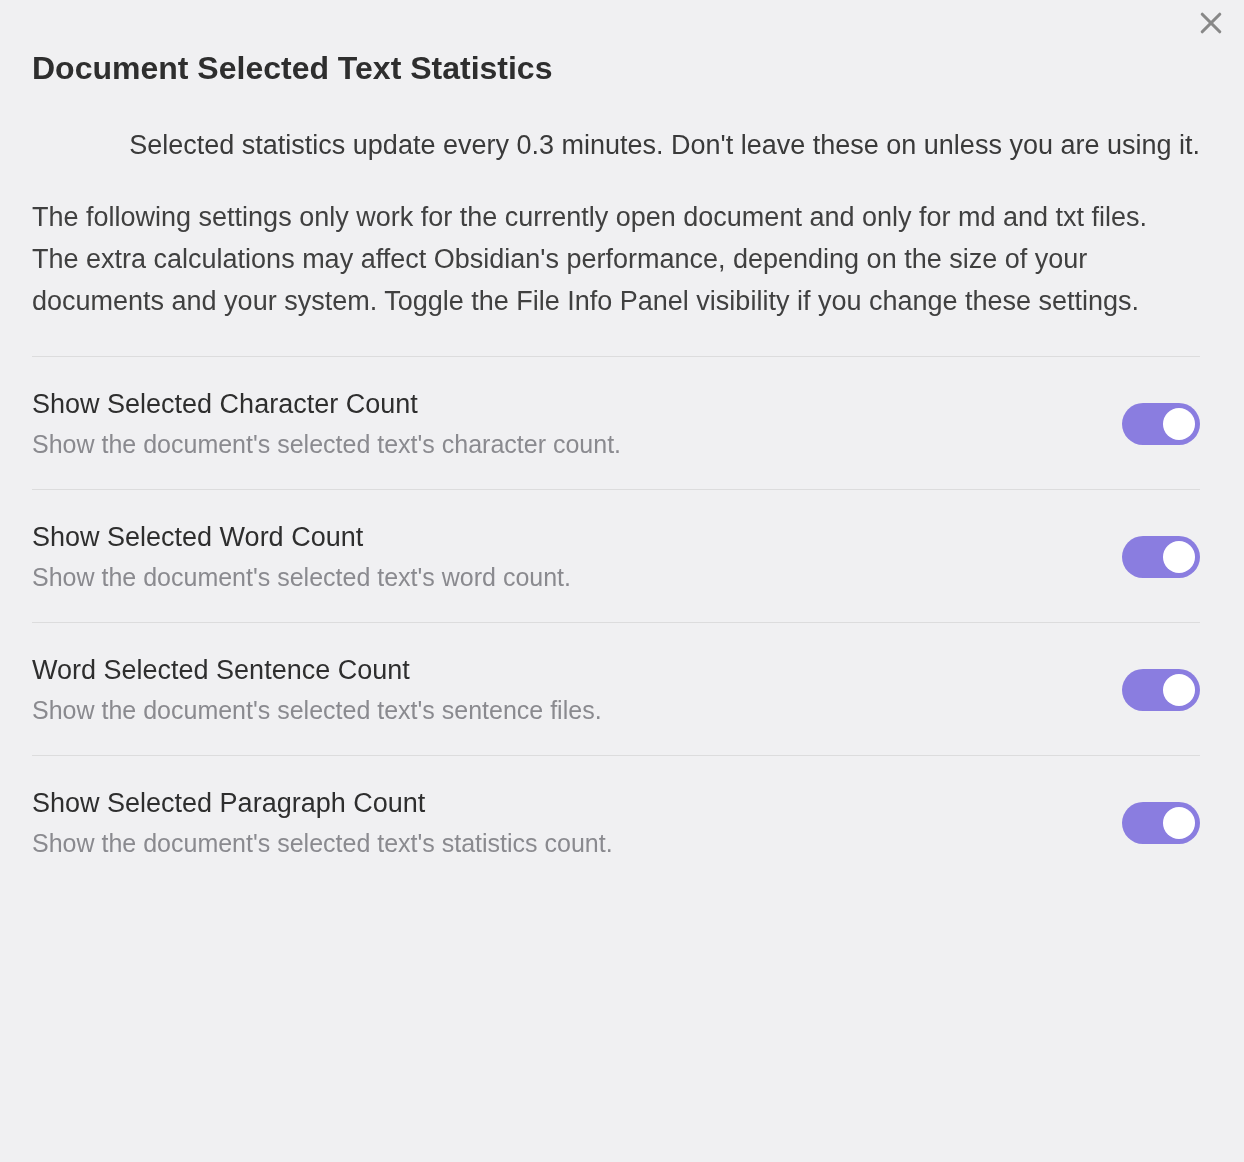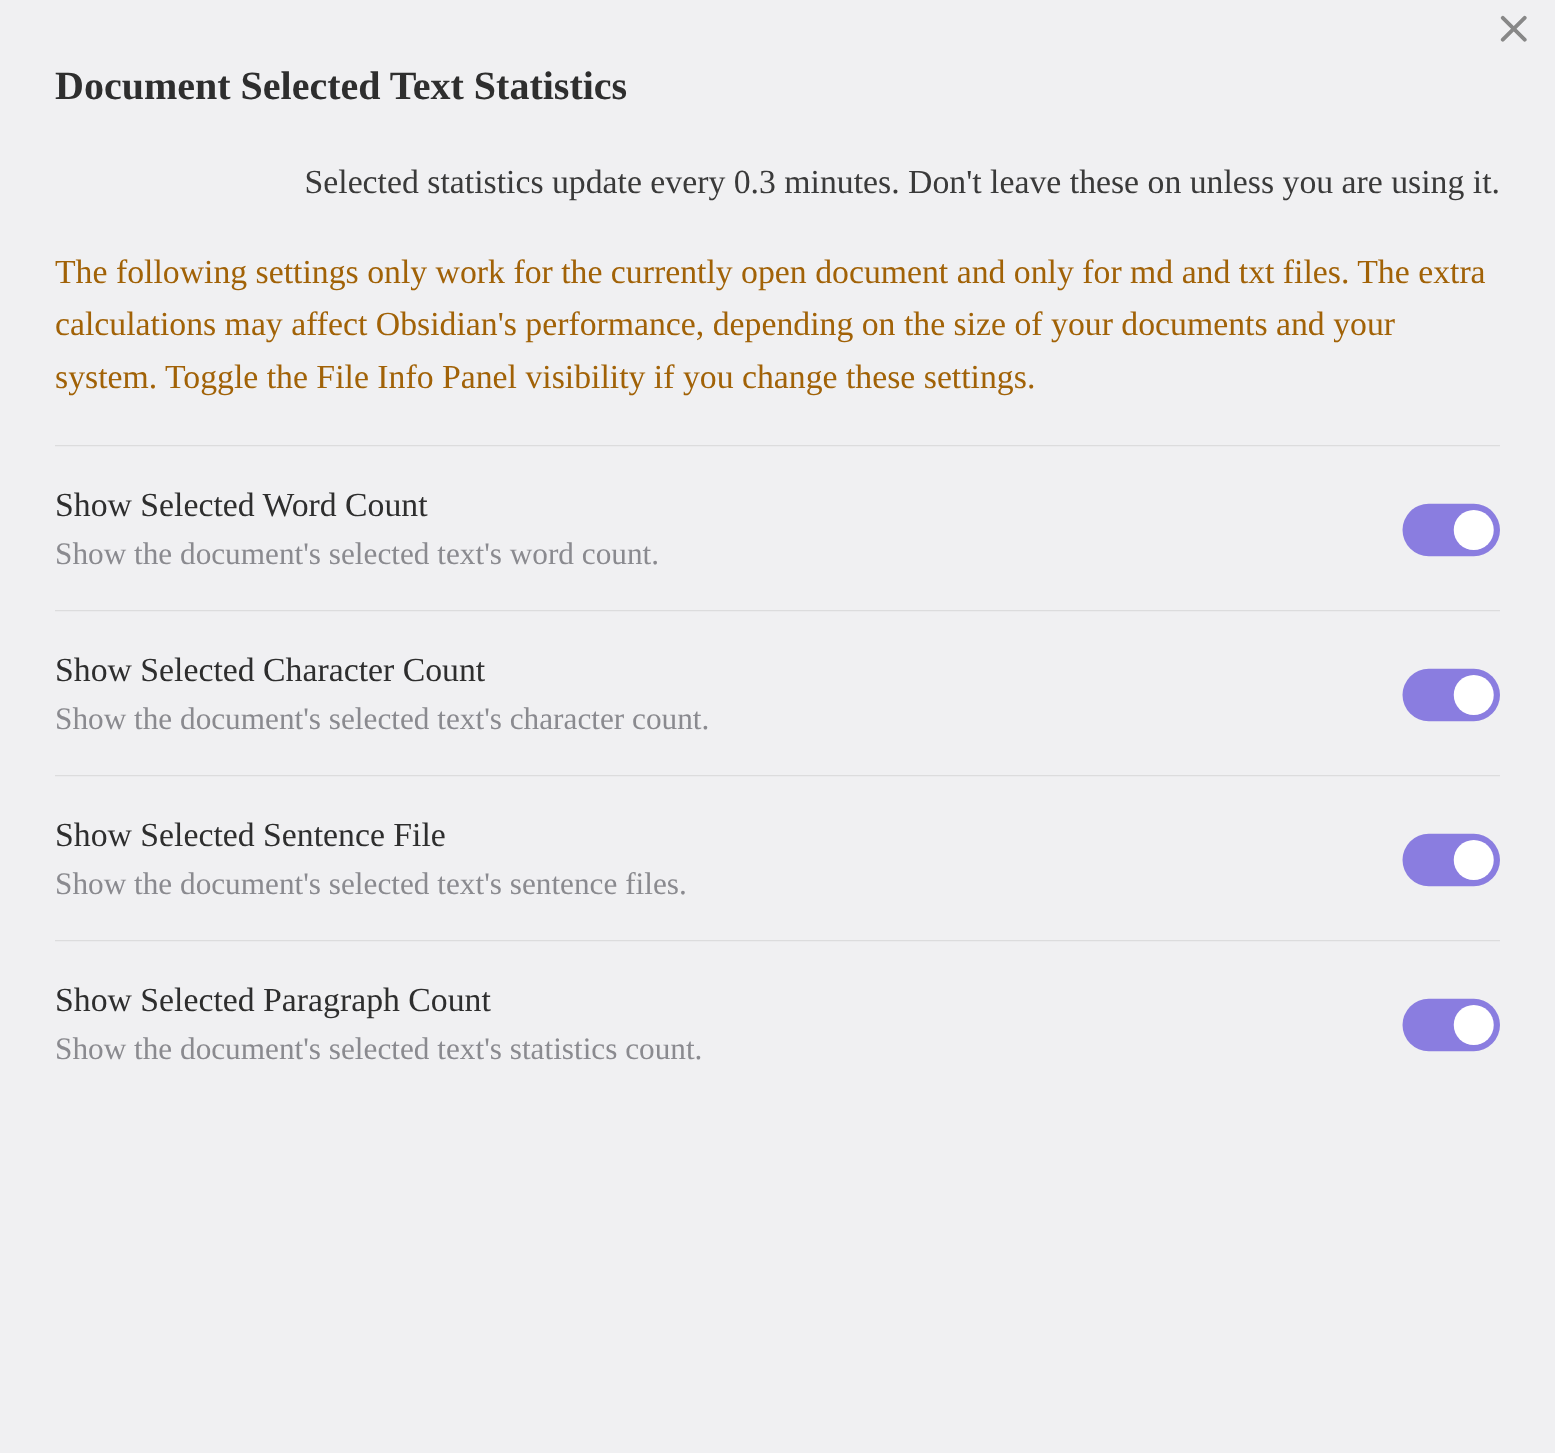--- a/index.html
+++ b/index.html
@@ -19,40 +19,39 @@
       position: absolute;
       top: 8px;
       right: 18px;
       cursor: pointer;
       color: #888888;
       font-size: 36px;
       line-height: 1;
       font-weight: 400;
     }
     .container {
-      padding: 50px 44px 0 44px;
-      font-family: Liberation Serif, serif;
+      padding: 50px 44px 0 32px;
     }
     .heading {
       font-size: 32px;
       font-weight: 700;
       color: #2e2e2e;
       margin-bottom: 38px;
     }
     .description {
       font-size: 27px;
       line-height: 1.55;
       color: #3a3a3a;
       margin-bottom: 30px;
       text-align: right;
     }
     .description2 {
       font-size: 27px;
       line-height: 1.55;
-      color: #a16207;
+      color: #404040;
       margin-bottom: 34px;
     }
     .setting-row {
       border-top: 1px solid #dcdcdd;
       padding: 32px 0 30px 0;
       display: flex;
       align-items: center;
       justify-content: space-between;
     }
     .setting-text {
@@ -99,41 +98,41 @@
 
 <div class="container">
   <h2 class="heading">Document Selected Text Statistics</h2>
 
   <p class="description">Selected statistics update every 0.3 minutes. Don't leave these on unless you are using it.</p>
 
   <p class="description2">The following settings only work for the currently open document and only for md and txt files. The extra calculations may affect Obsidian's performance, depending on the size of your documents and your system. Toggle the File Info Panel visibility if you change these settings.</p>
 
   <div class="setting-row">
     <div class="setting-text">
+      <div class="setting-title">Show Selected Character Count</div>
+      <div class="setting-desc">Show the document's selected text's character count.</div>
+    </div>
+    <div class="toggle">
+      <div class="toggle-knob"></div>
+    </div>
+  </div>
+
+  <div class="setting-row">
+    <div class="setting-text">
       <div class="setting-title">Show Selected Word Count</div>
       <div class="setting-desc">Show the document's selected text's word count.</div>
     </div>
     <div class="toggle">
       <div class="toggle-knob"></div>
     </div>
   </div>
 
   <div class="setting-row">
     <div class="setting-text">
-      <div class="setting-title">Show Selected Character Count</div>
-      <div class="setting-desc">Show the document's selected text's character count.</div>
-    </div>
-    <div class="toggle">
-      <div class="toggle-knob"></div>
-    </div>
-  </div>
-
-  <div class="setting-row">
-    <div class="setting-text">
-      <div class="setting-title">Show Selected Sentence File</div>
+      <div class="setting-title">Word Selected Sentence Count</div>
       <div class="setting-desc">Show the document's selected text's sentence files.</div>
     </div>
     <div class="toggle">
       <div class="toggle-knob"></div>
     </div>
   </div>
 
   <div class="setting-row">
     <div class="setting-text">
       <div class="setting-title">Show Selected Paragraph Count</div>

